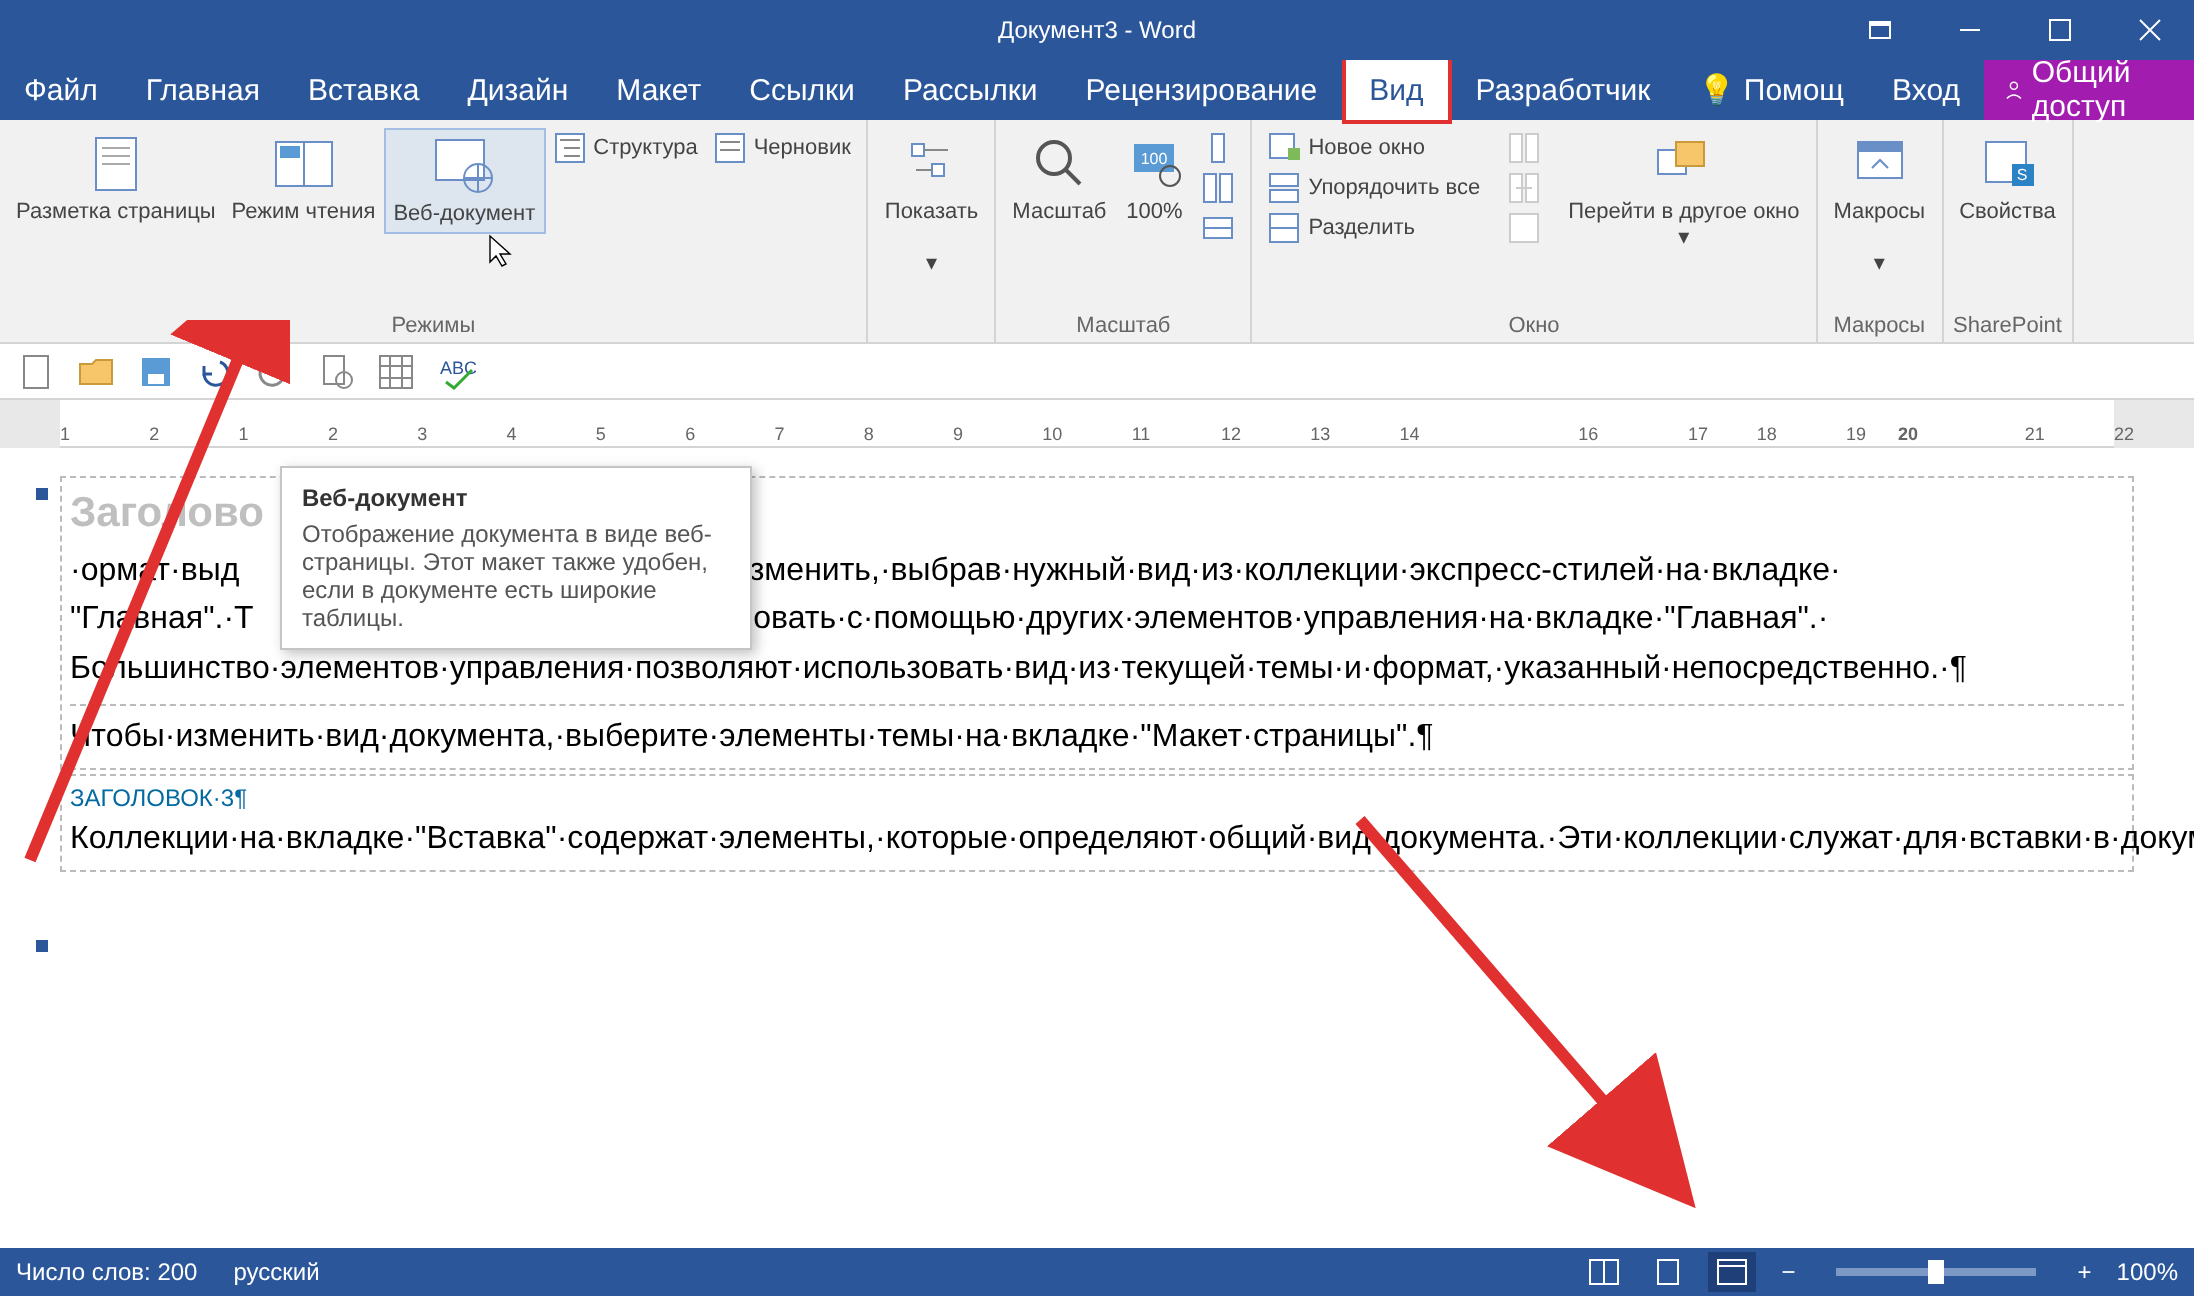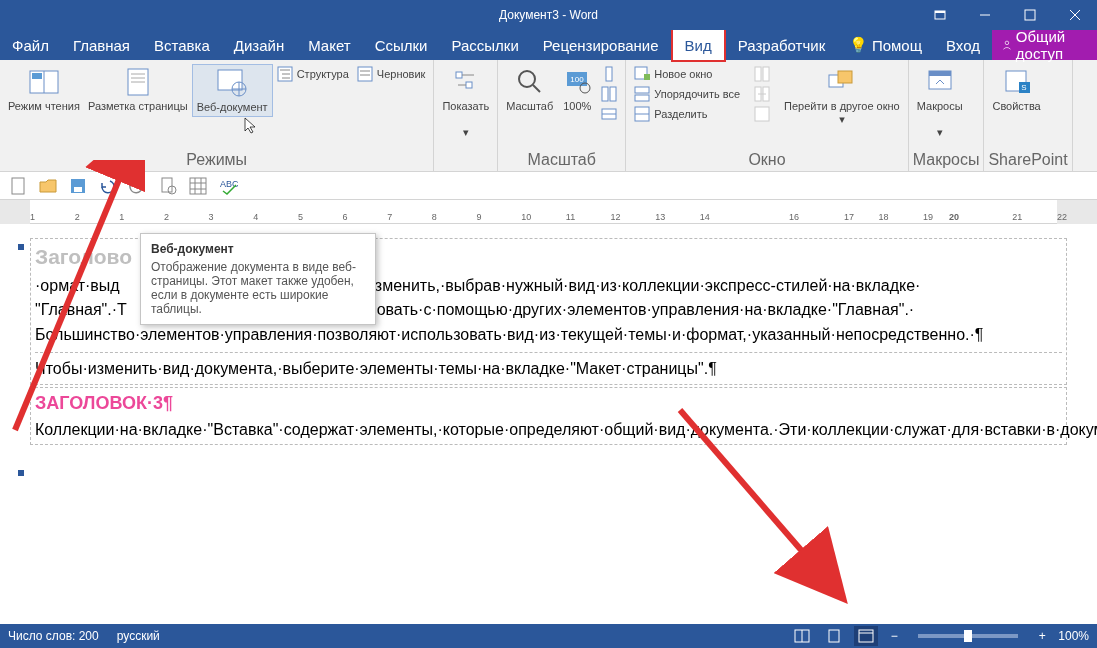--- a/index.html
+++ b/index.html
@@ -13,39 +13,39 @@
 
 .menubar { background: #2b579a; height: 30px; display: flex; align-items: center; color: #fff; font-size: 15px; }
 .menubar .tab { padding: 0 12px; height: 30px; display: flex; align-items: center; cursor: default; }
 .menubar .tab.active { background: #fff; color: #2b579a; border: 2px solid #e03030; box-sizing: border-box; height: 34px; margin-top: -2px; margin-bottom: -2px;}
 .menubar .spacer { flex: 1; }
 .menubar .share { background: #a21caf; padding: 0 10px; height: 30px; display: flex; align-items: center; gap:4px;}
 
 .ribbon { background: #f1f1f1; height: 112px; border-bottom: 1px solid #d4d4d4; display: flex; font-size: 11px; color: #444; }
 .ribbon .group { border-right: 1px solid #d4d4d4; display: flex; flex-direction: column; padding: 4px 4px 0 4px; }
 .ribbon .group .body { flex: 1; display: flex; align-items: flex-start; }
-.ribbon .group .label { text-align: center; font-size: 16px; color: #666; padding: 2px 0; }
+.ribbon .group .label { text-align: center; font-size: 11px; color: #666; padding: 2px 0; }
 .bigbtn { display: flex; flex-direction: column; align-items: center; padding: 2px 4px; cursor: default; text-align: center; line-height: 1.2; }
 .bigbtn .ic { width: 32px; height: 32px; display:flex; align-items:center; justify-content:center; margin-bottom: 2px;}
 .bigbtn.selected { background: #dde5ee; border: 1px solid #a3bde3; }
 .smallrow { display:flex; align-items:center; gap:4px; padding: 2px 4px; cursor:default;}
 .smallrow .ic { width:16px; height:16px; display:flex; align-items:center; justify-content:center;}
 
 .qat { height: 28px; background: #fff; border-bottom: 1px solid #d4d4d4; display:flex; align-items:center; gap:10px; padding: 0 8px;}
 .qat .ic { width:20px; height:20px; display:flex; align-items:center; justify-content:center; color:#4d7c0f; cursor:default;}
 
 .ruler { height: 24px; background: #fff; border-bottom: 1px solid #d4d4d4; position:relative; font-size:9px; color:#666;}
 .ruler .tick { position:absolute; top:12px;}
 .ruler .margin-left { position:absolute; left:0; top:0; height:24px; background:#e8e8e8; width:30px;}
 .ruler .margin-right { position:absolute; right:0; top:0; height:24px; background:#e8e8e8; width:40px;}
 
 .docarea { background:#fff; padding: 14px 30px; font-size: 16px; line-height: 1.55; color:#000; position:relative; height: 340px;}
 .docarea .content { border:1px dashed #bbb; padding: 2px 4px; }
 .heading2 { font-weight:bold; font-size: 21px; color:#bfbfbf; }
-.heading3 { font-weight:bold; font-size: 18px; color:#ec4899; }
+.heading3 { font-weight:normal; font-size: 12px; color:#0369a1; }
 .bullet { position:absolute; left:18px; width:6px; height:6px; background:#2b579a;}
 
 .tooltip { position:absolute; left:140px; top:233px; width:236px; background:#fff; border:1px solid #c5c5c5; box-shadow: 2px 2px 6px rgba(0,0,0,.25); padding: 8px 10px; font-size:12px; color:#555; z-index:50;}
 .tooltip .tt-title { font-weight:bold; color:#333; margin-bottom: 4px;}
 
 .arrow1 { position:absolute; left:5px; top:160px; z-index:60; }
 .arrow2 { position:absolute; left:670px; top:400px; z-index:60; }
 
 .statusbar { position:absolute; left:0; right:0; bottom:0; height:24px; background:#2b579a; color:#fff; font-size:12px; display:flex; align-items:center; padding: 0 8px;}
 .statusbar .left { display:flex; gap:18px;}
@@ -114,38 +114,38 @@
       <span>Общий доступ</span>
     </div>
 </div>
 
 <div class="ribbon">
 
   <div class="group">
     <div class="body">
       <div class="bigbtn">
         <div class="ic">
-            <svg width="30" height="24">
-              <rect x="1" y="1" width="28" height="22" fill="#fff" stroke="#6a8fc7"></rect>
-              <line x1="15" y1="1" x2="15" y2="23" stroke="#6a8fc7"></line>
-              <rect x="3" y="3" width="10" height="6" fill="#5b9bd5"></rect>
-            </svg>
-          </div>
-        <span>Режим чтения</span>
-      </div>
-      <div class="bigbtn">
-        <div class="ic">
             <svg width="26" height="28">
               <rect x="3" y="1" width="20" height="26" fill="#fff" stroke="#6a8fc7"></rect>
               <line x1="6" y1="6" x2="20" y2="6" stroke="#aaa"></line>
               <line x1="6" y1="10" x2="20" y2="10" stroke="#aaa"></line>
               <line x1="6" y1="14" x2="20" y2="14" stroke="#aaa"></line>
             </svg>
           </div>
         <span>Разметка страницы</span>
+      </div>
+      <div class="bigbtn">
+        <div class="ic">
+            <svg width="30" height="24">
+              <rect x="1" y="1" width="28" height="22" fill="#fff" stroke="#6a8fc7"></rect>
+              <line x1="15" y1="1" x2="15" y2="23" stroke="#6a8fc7"></line>
+              <rect x="3" y="3" width="10" height="6" fill="#5b9bd5"></rect>
+            </svg>
+          </div>
+        <span>Режим чтения</span>
       </div>
       <div class="bigbtn selected">
         <div class="ic">
             <svg width="30" height="28">
               <rect x="1" y="1" width="24" height="20" fill="#fff" stroke="#6a8fc7"></rect>
               <circle cx="22" cy="20" r="7" fill="none" stroke="#6a8fc7"></circle>
               <line x1="15" y1="20" x2="29" y2="20" stroke="#6a8fc7"></line>
               <line x1="22" y1="13" x2="22" y2="27" stroke="#6a8fc7"></line>
             </svg>
           </div>

